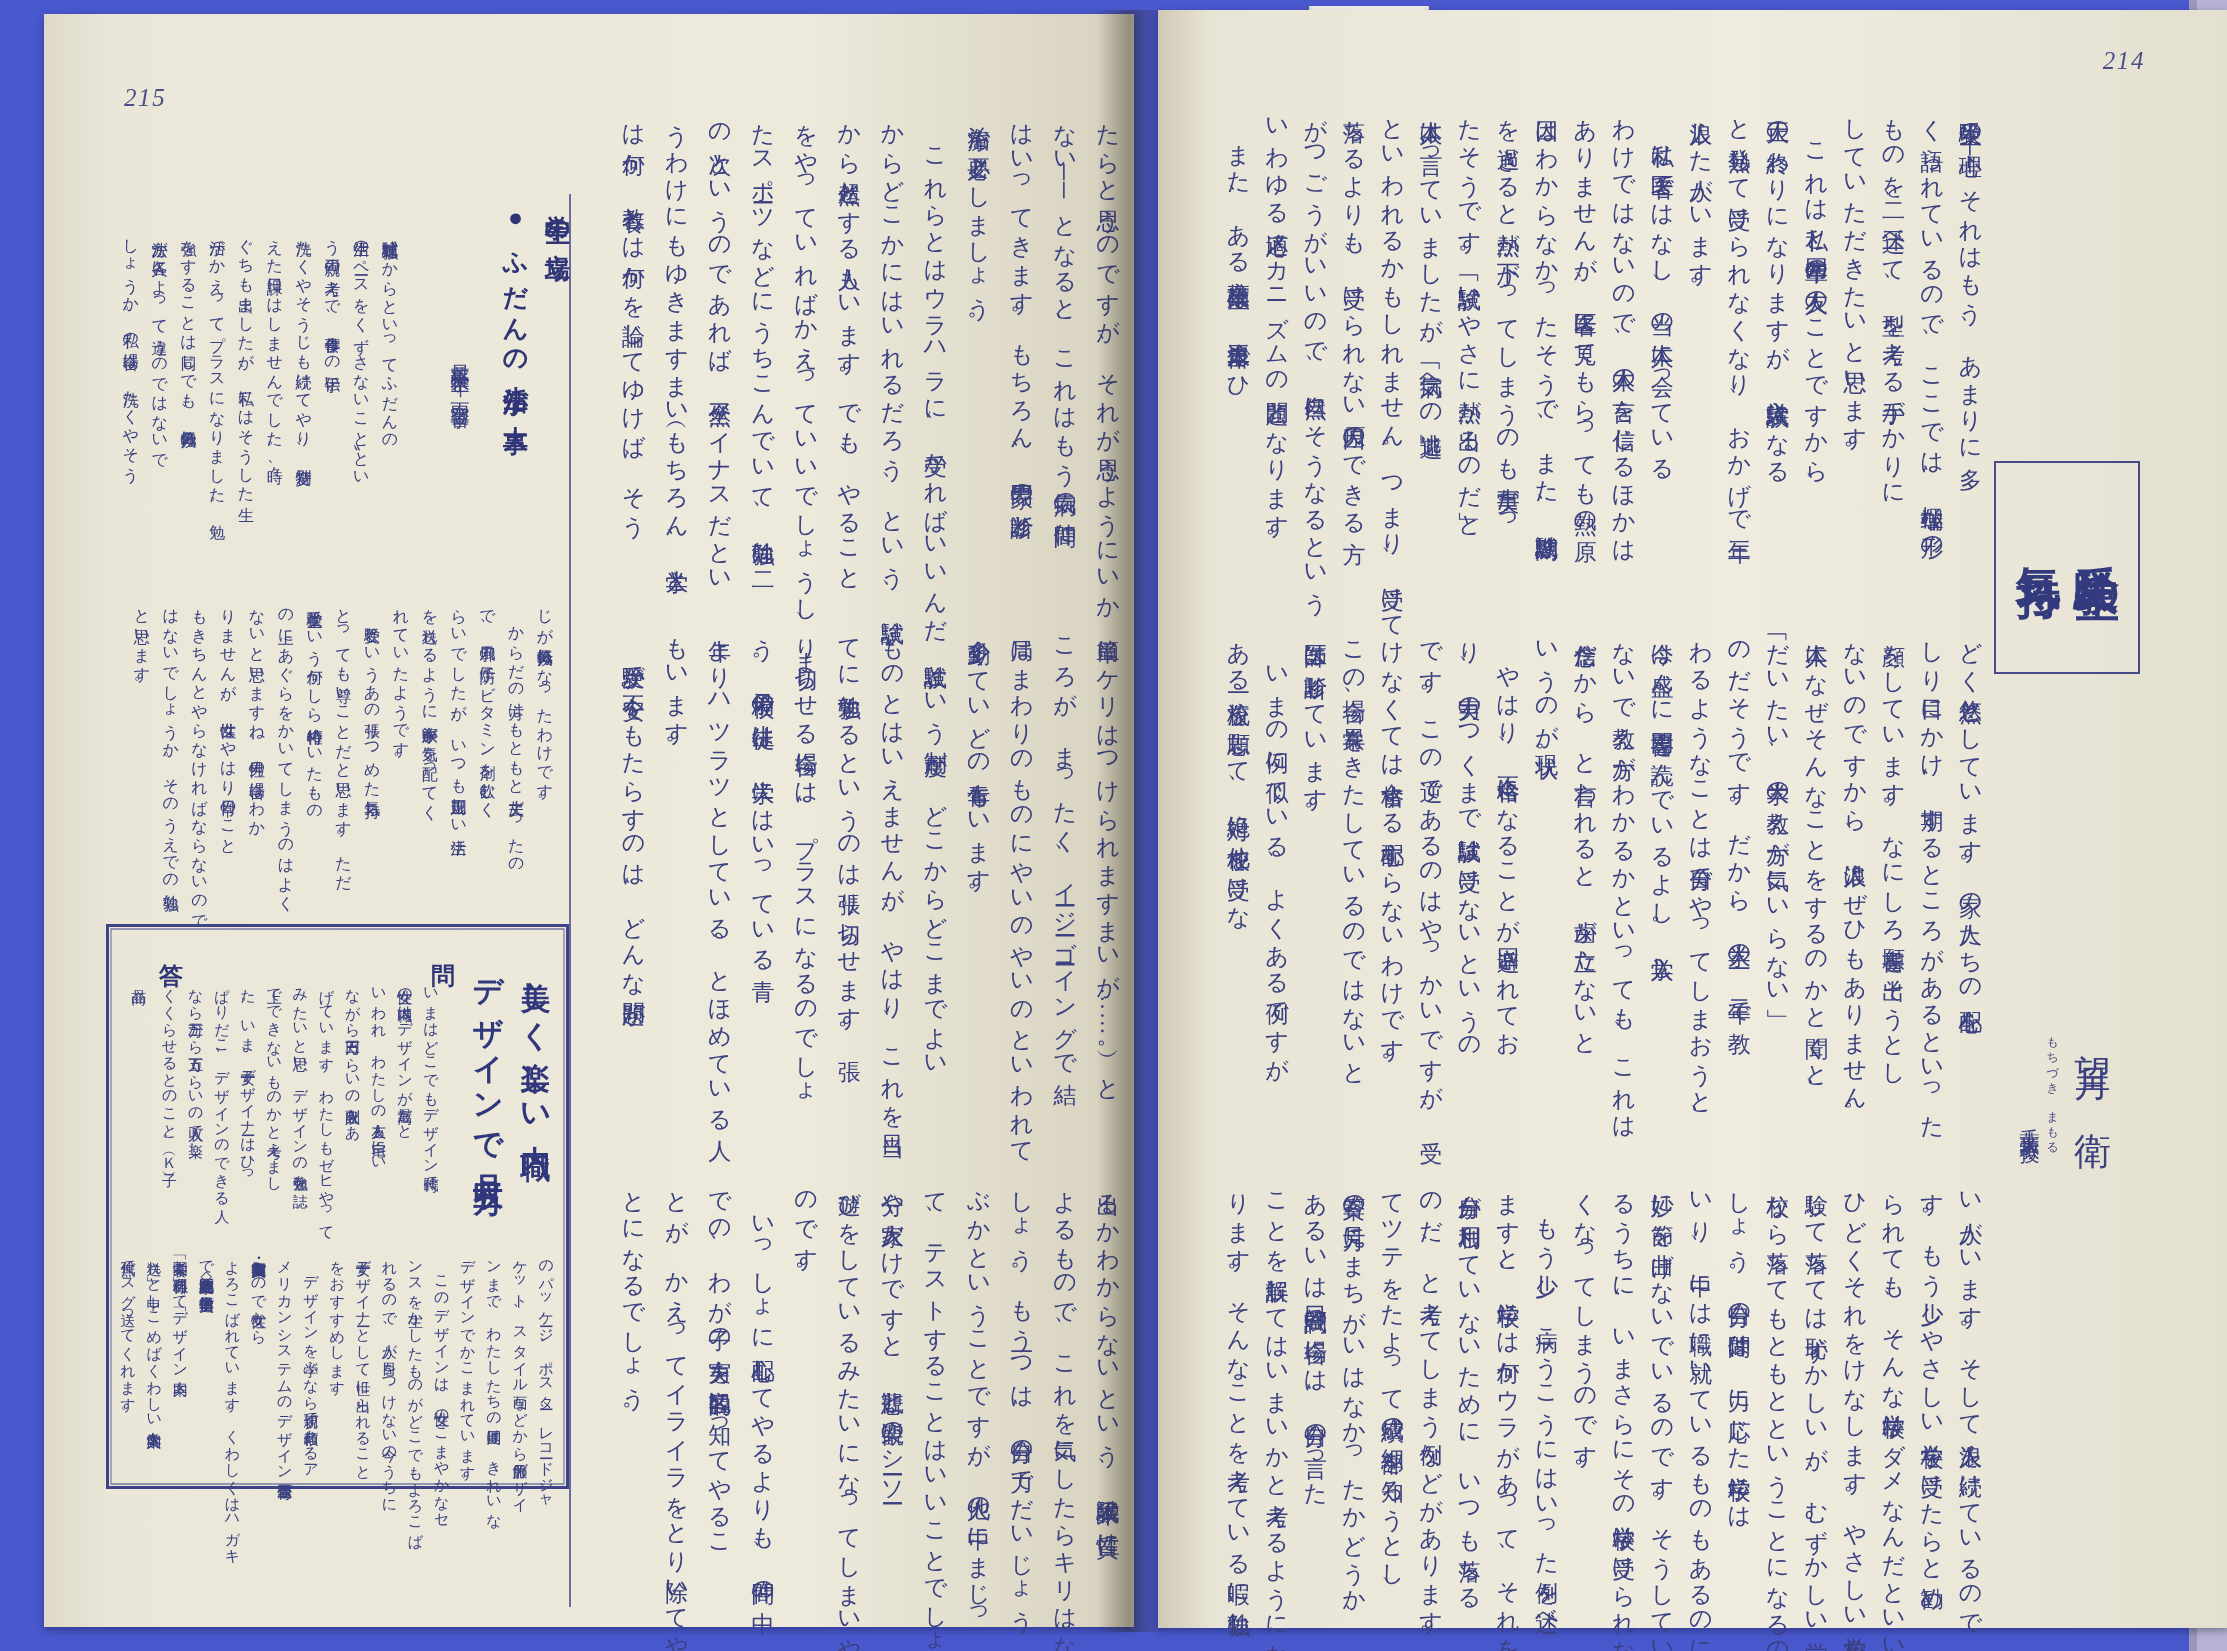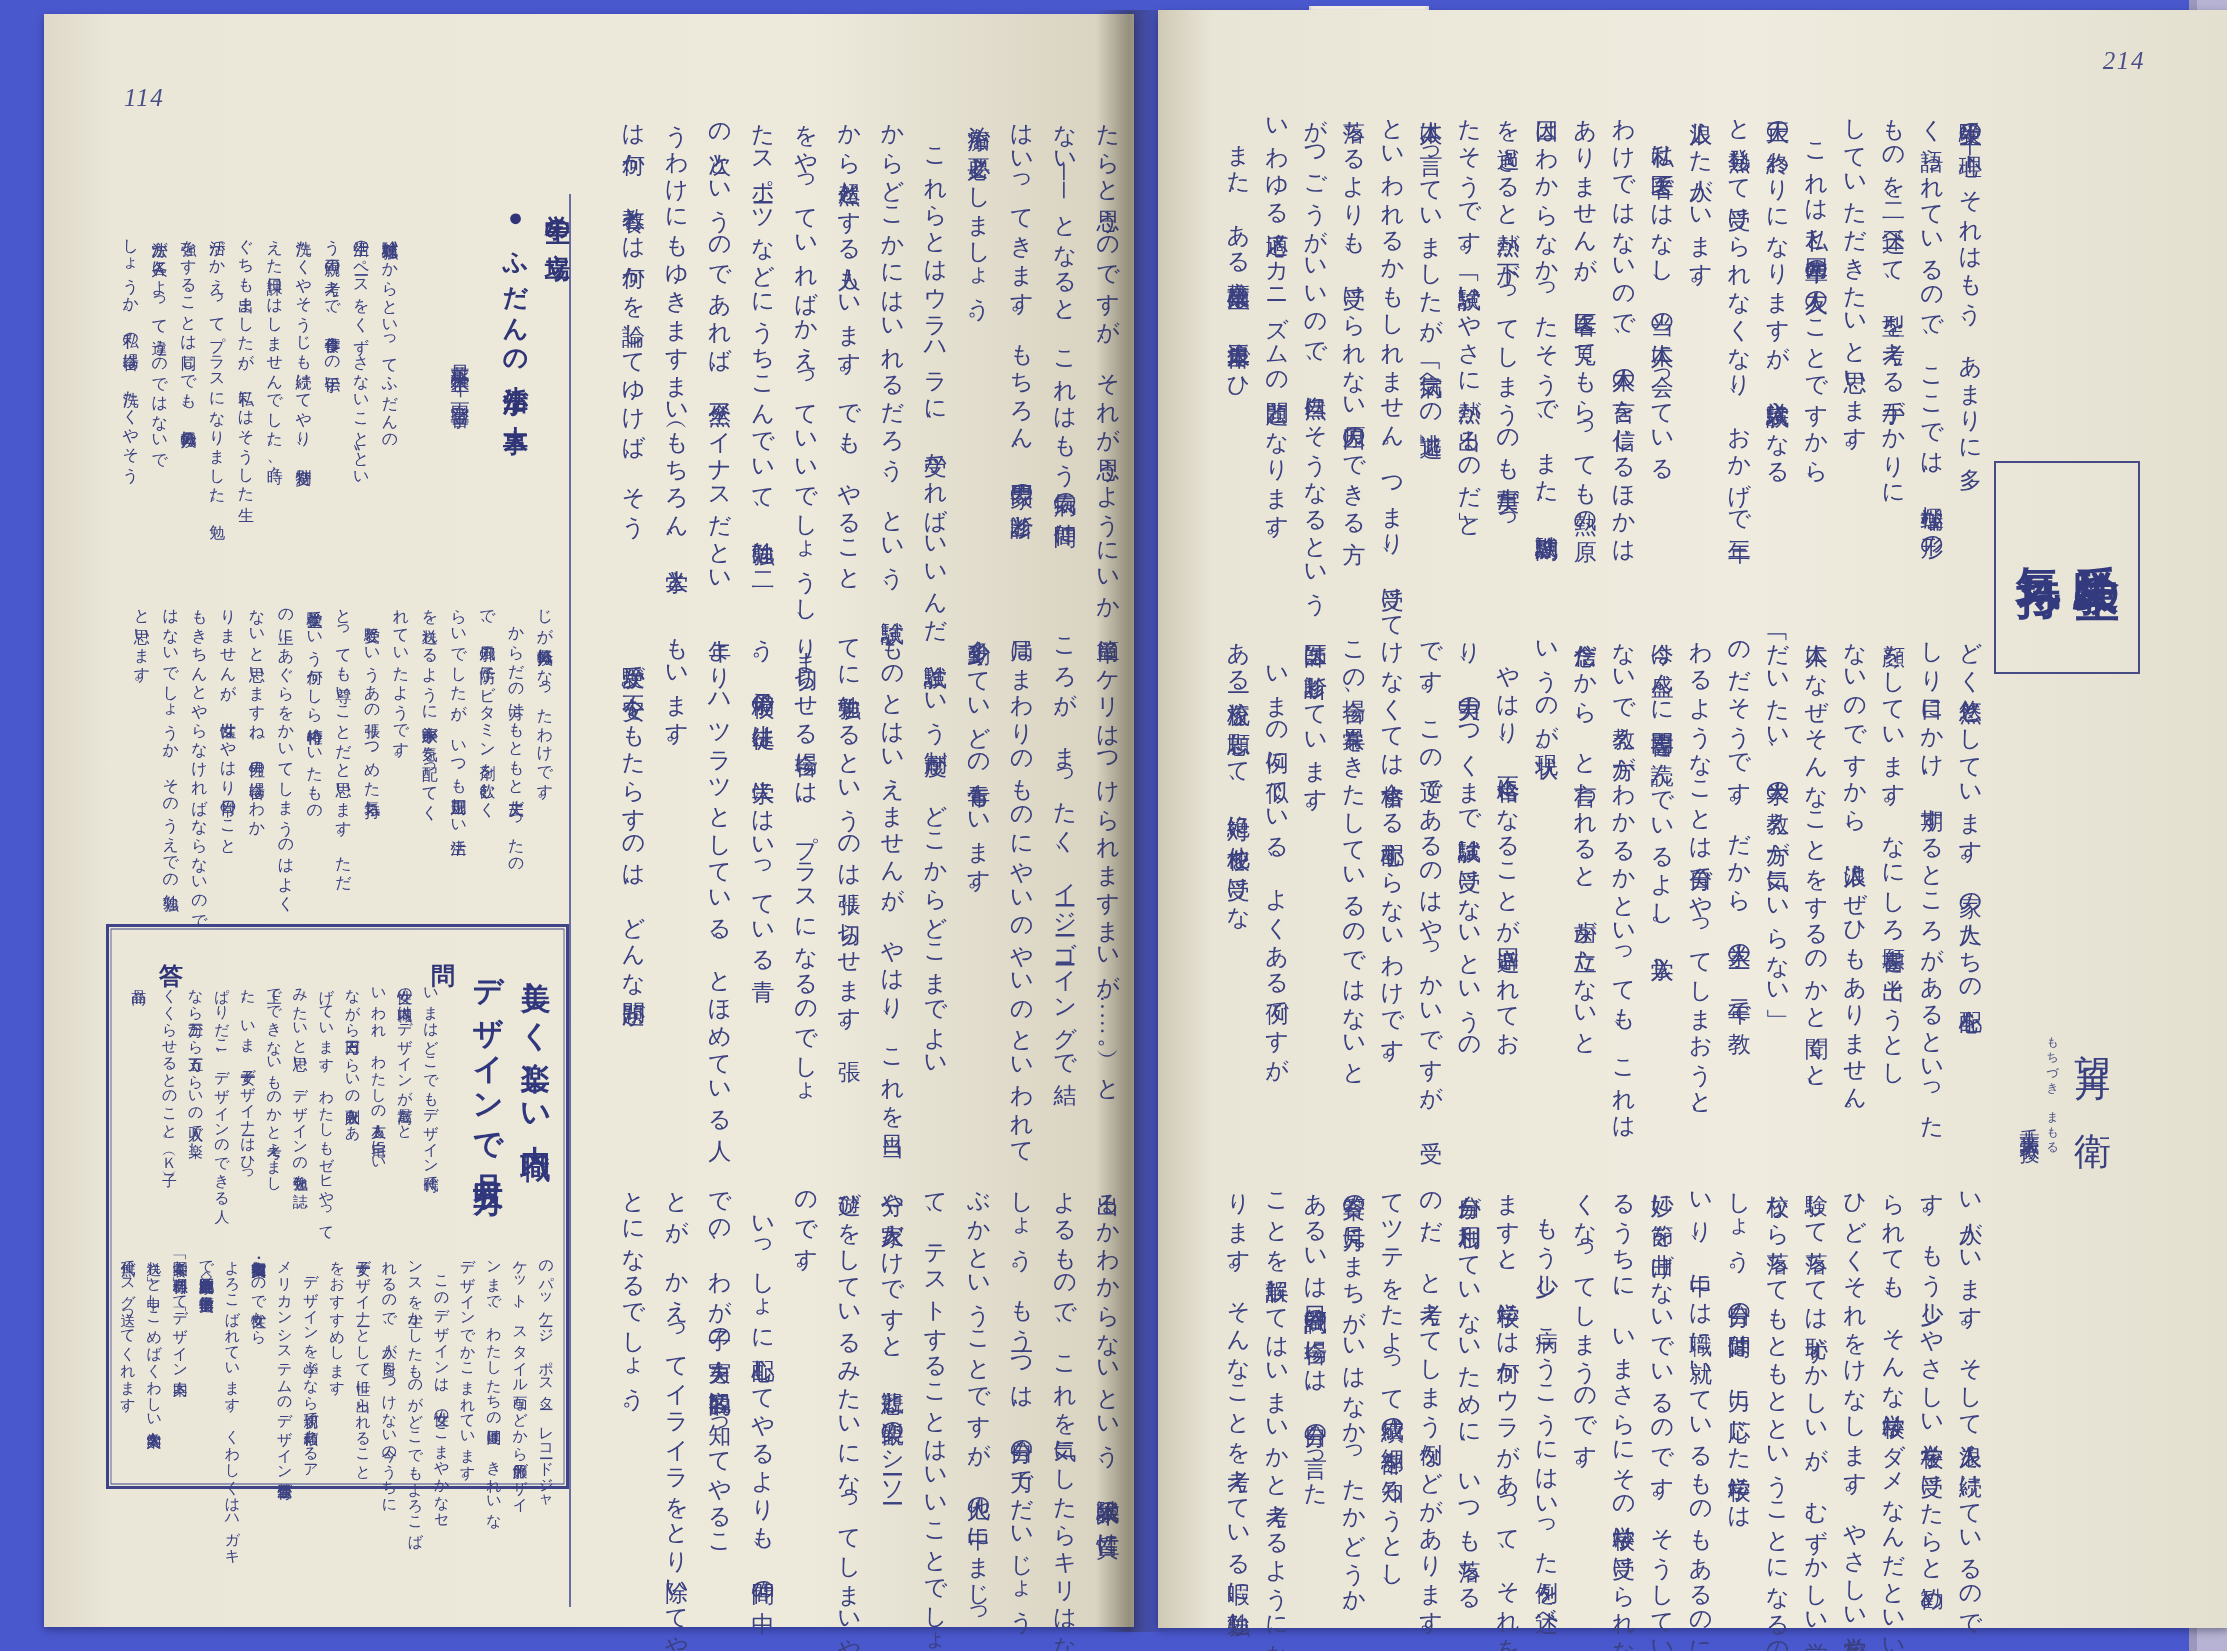--- a/index.html
+++ b/index.html
@@ -55,21 +55,21 @@
 </style>
 </head>
 <body>
 
 <div class="cover-strip-right"></div>
 <div class="cover-strip-right2"></div>
 
 <div class="book">
 
   <div class="page page-left">
-    <div class="pagenum" style="left:80px;top:70px;">114</div>
+    <div class="pagenum" style="left:80px;top:70px;">215</div>
 
     <div class="vband vband-wide" style="right:14.4px;top:94px;height:479px;">
         <div class="vcol">たらと思うのですが、それが思うようにいか</div>
         <div class="vcol">ない──となると、これはもう病気の仲間に</div>
         <div class="vcol">はいってきます。もちろん、専門家の診断と</div>
         <div class="vcol">治療を必要としましょう。</div>
         <div class="vcol">　これらとはウラハラに、受かればいいんだ</div>
         <div class="vcol">からどこかにはいれるだろう、という、試験</div>
         <div class="vcol">から超然とする人もいます。でも、やること</div>
         <div class="vcol">をやっていればかえっていいでしょうし、ま</div>

